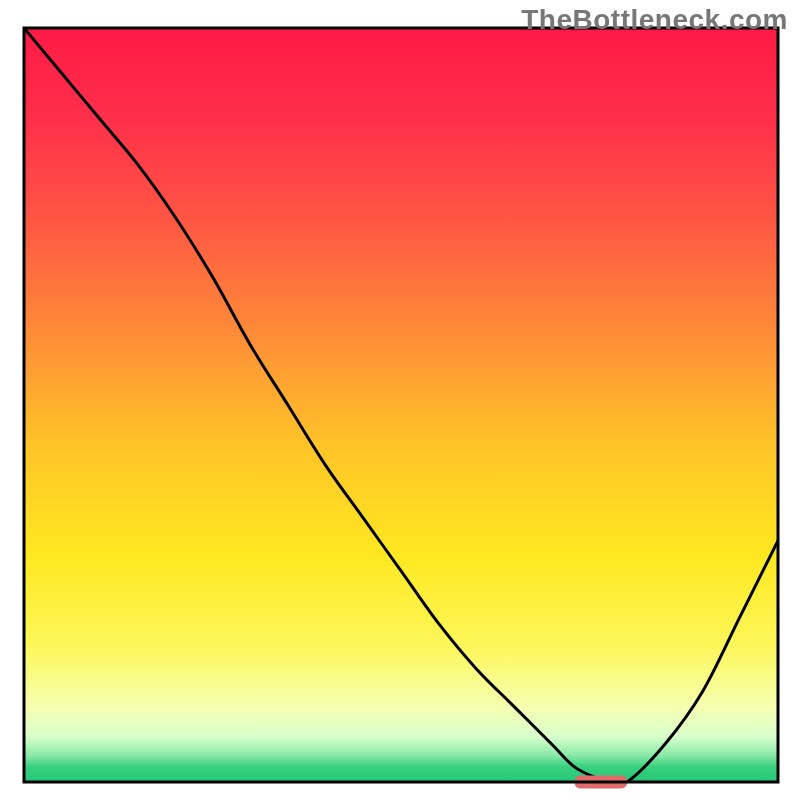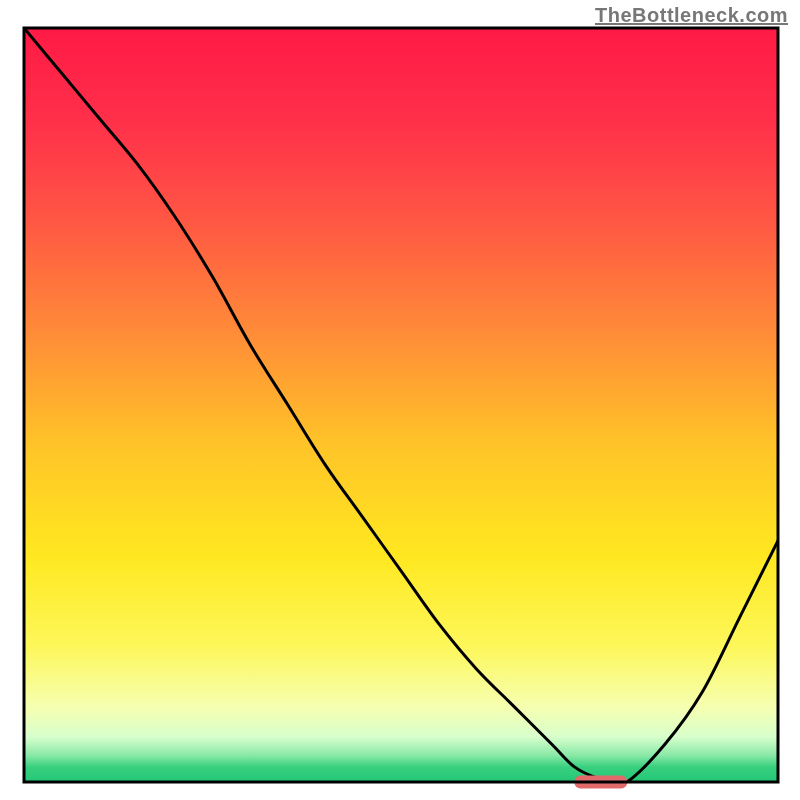--- a/index.html
+++ b/index.html
@@ -12,25 +12,24 @@
   }
   .container {
     position: relative;
     width: 800px;
     height: 800px;
   }
   .watermark {
     position: absolute;
     top: 4px;
     right: 12px;
-    font-size: 20px;
+    font-size: 28px;
     font-weight: bold;
     color: #777777;
     letter-spacing: 0.5px;
-    text-decoration: underline;
   }
   svg {
     display: block;
   }
   .plot-border {
     fill: none;
     stroke: #000000;
     stroke-width: 3;
   }
   .curve {

